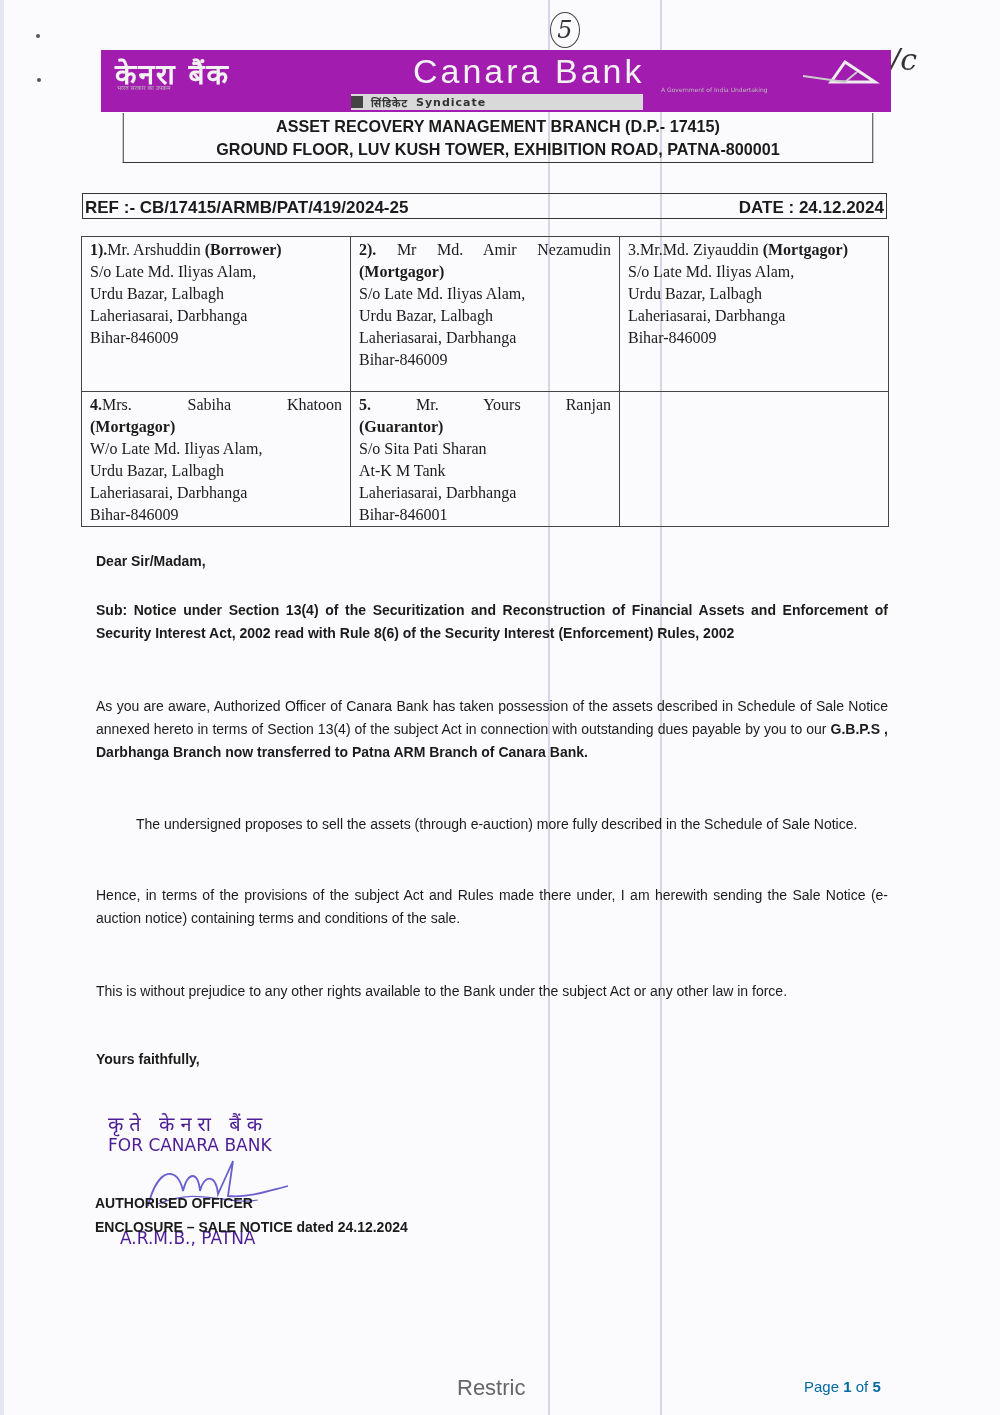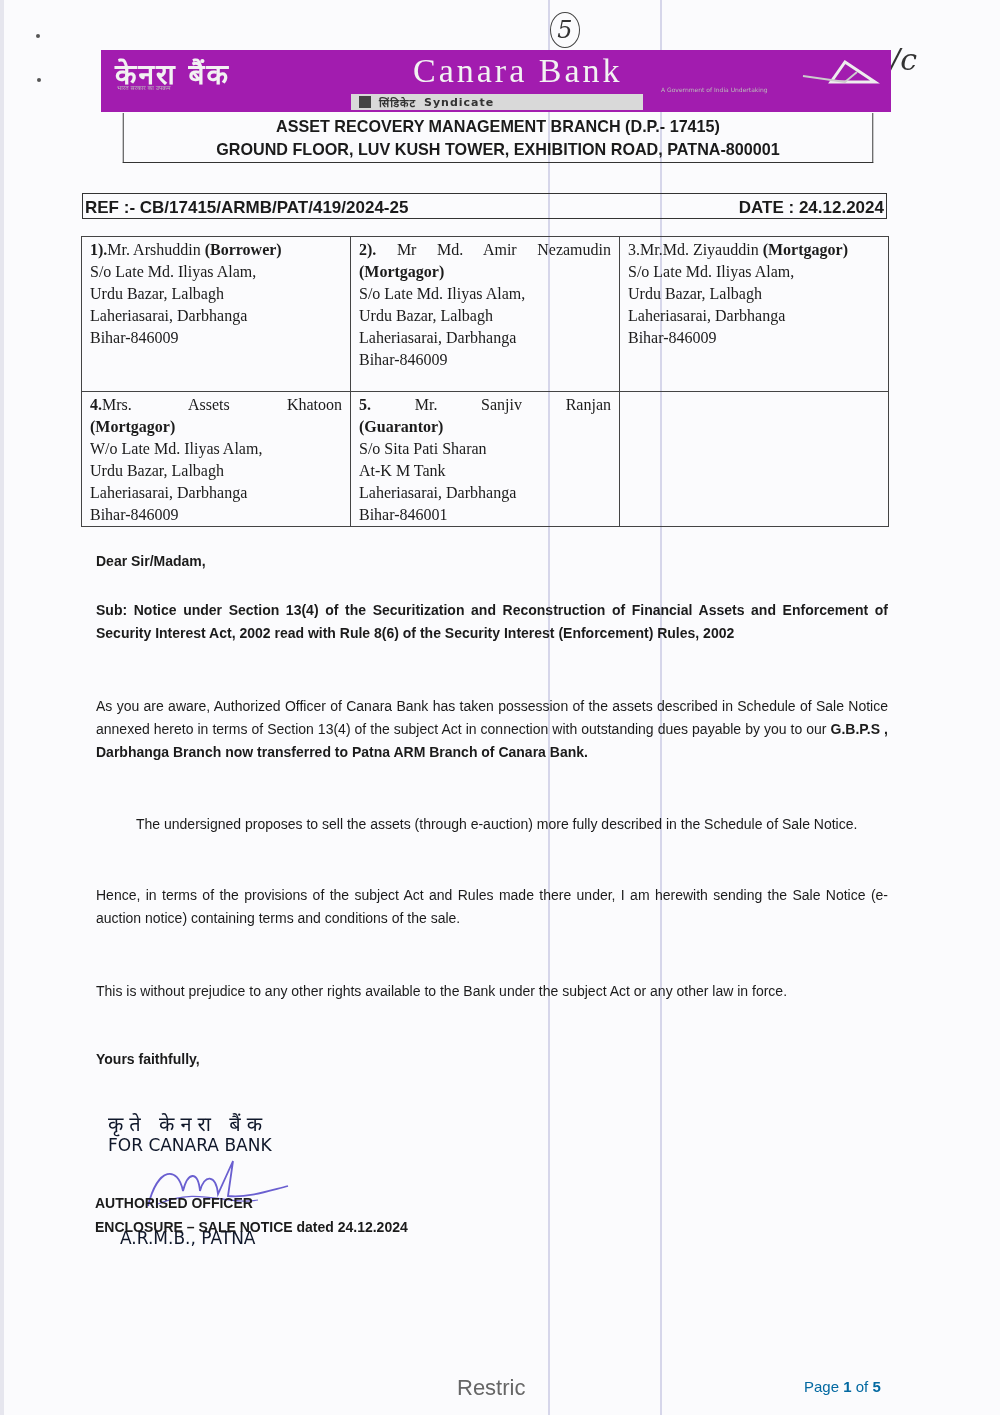--- a/index.html
+++ b/index.html
@@ -19,28 +19,28 @@
   .circled { border: 1.5px solid #444; border-radius: 50%; width: 28px; height: 34px;
     display: flex; align-items: center; justify-content: center; font-size: 24px; }
 
   
   .banner {
     position: absolute; left: 101px; top: 50px; width: 790px; height: 62px;
     background: #a21caf; color: #f2f2f2;
   }
   .banner .hindi { position: absolute; left: 14px; top: 4px; font-size: 28px; font-weight: bold; letter-spacing: 2px; font-family: "DejaVu Sans", sans-serif; }
   .banner .hindi-tag { position: absolute; left: 16px; top: 34px; font-size: 6px; color: #bbb; font-family: "DejaVu Sans", sans-serif; }
-  .banner .eng { position: absolute; left: 312px; top: 2px; font-size: 34px; letter-spacing: 3px; font-family: Liberation Serif, serif; }
+  .banner .eng { position: absolute; left: 312px; top: 2px; font-size: 34px; letter-spacing: 3px; font-family: Liberation Sans, sans-serif; }
   .banner .tagline { position: absolute; left: 560px; top: 36px; font-size: 6px; color: #bbb; font-family: "DejaVu Sans", sans-serif; }
   .banner .logo { position: absolute; left: 700px; top: 8px; width: 80px; height: 30px; }
   .banner .synd {
     position: absolute; left: 250px; top: 44px; width: 292px; height: 16px;
     background: #d9d9d9; color: #333; font-size: 11px; font-weight: bold;
     font-family: "DejaVu Sans", sans-serif; display: flex; align-items: center; gap: 8px;
-    padding-left: 8px; box-sizing: border-box; letter-spacing: 1px;
+    padding-left: 0; box-sizing: border-box; letter-spacing: 1px;
   }
   .synd .sq { width: 12px; height: 12px; background: #444; display: inline-block; }
 
   .branch-box {
     position: absolute; left: 103px; top: 113px; width: 790px; height: 50px;
     border: 1.5px solid #333; border-top: none; box-sizing: border-box;
     text-align: center; font-family: "Liberation Sans", sans-serif; font-weight: bold;
     font-size: 17px; line-height: 23px; padding-top: 2px; transform: scaleX(0.95);
   }
 
@@ -64,21 +64,21 @@
   b { font-weight: bold; }
 
   .body-text {
     position: absolute; left: 96px; width: 792px;
     font-family: "Liberation Sans", sans-serif; font-size: 14px; line-height: 23px;
     text-align: justify;
   }
   .bold { font-weight: bold; }
 
   .stamp {
-    position: absolute; left: 108px; top: 1110px; color: #0f172a;
+    position: absolute; left: 108px; top: 1110px; color: #4c1d95;
     font-family: "DejaVu Sans", sans-serif;
   }
   .stamp .st-hi { font-size: 20px; letter-spacing: 6px; }
   .stamp .st-en { font-size: 17px; margin-top: -2px; }
   .stamp .st-bot { position: absolute; top: 118px; left: 12px; font-size: 17px; white-space: nowrap; }
   .stamp .sig { position: absolute; top: 46px; left: 30px; width: 170px; height: 60px; }
 
   .footer-restric {
     position: absolute; left: 457px; top: 1375px; font-family: "Liberation Sans", sans-serif;
     font-size: 22px; color: #666;
@@ -149,29 +149,29 @@
     <td>
       <div><span>3.</span><span>Mr.Md. Ziyauddin</span> <b>(Mortgagor)</b></div>
       <div>S/o Late Md. Iliyas Alam,</div>
       <div>Urdu Bazar, Lalbagh</div>
       <div>Laheriasarai, Darbhanga</div>
       <div>Bihar-846009</div>
     </td>
   </tr>
   <tr class="r2">
     <td>
-      <div class="just"><b>4.</b><span>Mrs. Assets Khatoon</span></div>
+      <div class="just"><b>4.</b><span>Mrs. Sabiha Khatoon</span></div>
       <div><b>(Mortgagor)</b></div>
       <div>W/o Late Md. Iliyas Alam,</div>
       <div>Urdu Bazar, Lalbagh</div>
       <div>Laheriasarai, Darbhanga</div>
       <div>Bihar-846009</div>
     </td>
     <td>
-      <div class="just"><b>5.</b> <span>Mr. Sanjiv Ranjan</span></div>
+      <div class="just"><b>5.</b> <span>Mr. Yours Ranjan</span></div>
       <div><b>(Guarantor)</b></div>
       <div>S/o Sita Pati Sharan</div>
       <div>At-K M Tank</div>
       <div>Laheriasarai, Darbhanga</div>
       <div>Bihar-846001</div>
     </td>
     <td></td>
   </tr>
 </tbody>
   </table>

